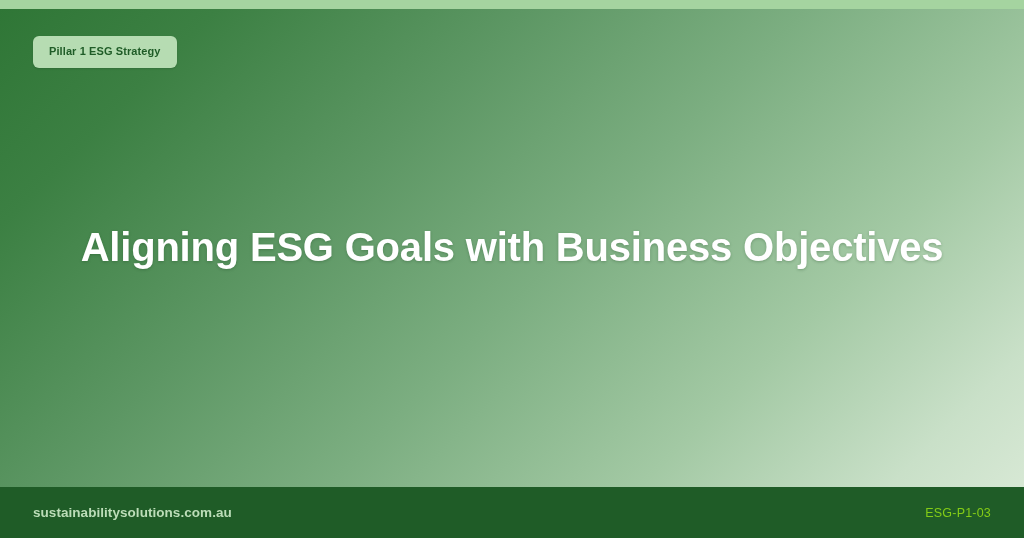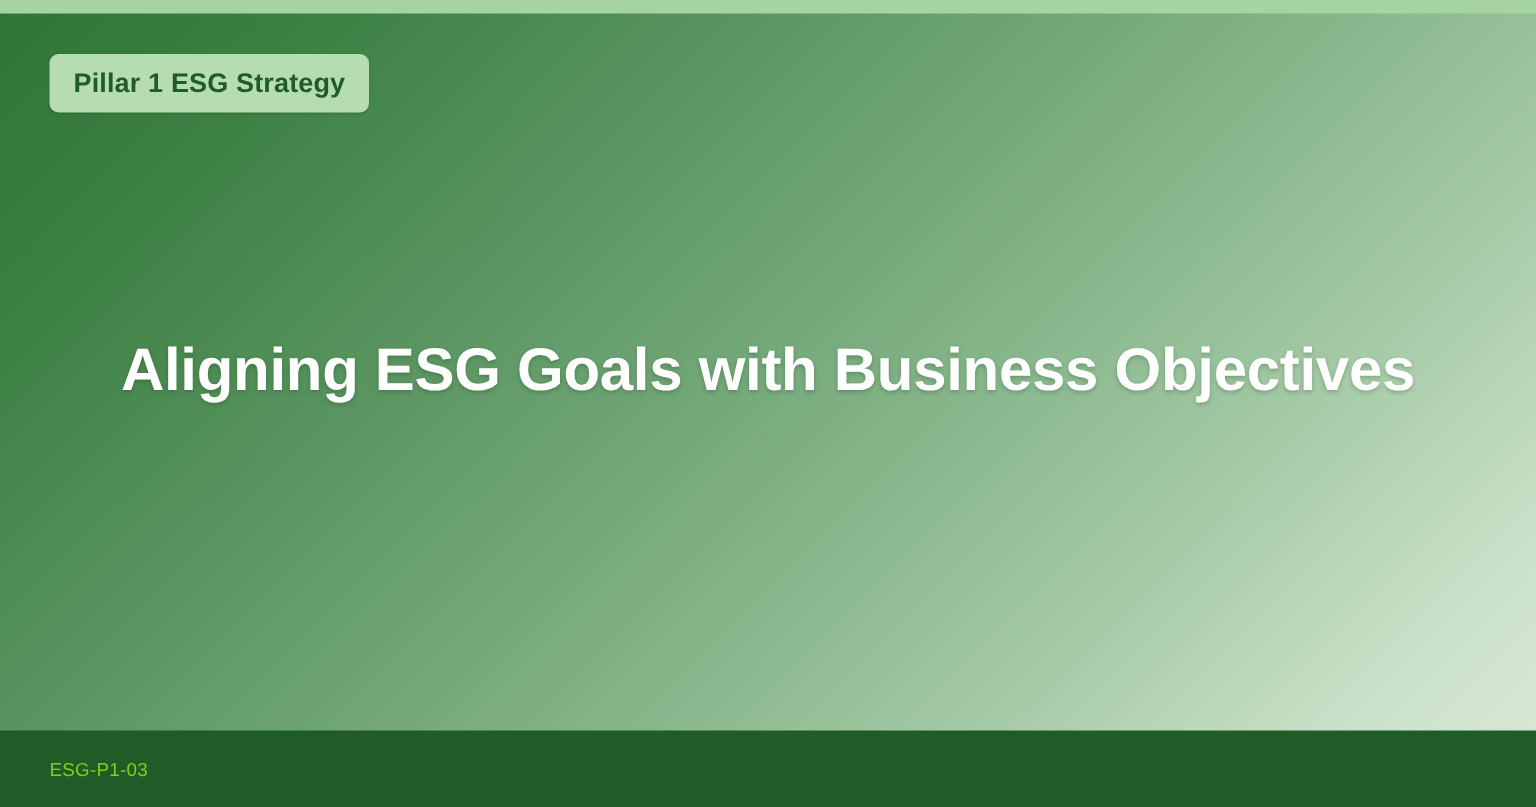--- a/index.html
+++ b/index.html
@@ -49,21 +49,21 @@
     top: 27px;
     padding: 10px 16px 11px 16px;
     background: #b6dcb2;
     border-radius: 6px;
     box-shadow: 0 1px 2px rgba(0,0,0,0.12);
     line-height: 1;
     white-space: nowrap;
   }
   #pillar-badge .badge-text {
     display: block;
-    font-size: 18px;
+    font-size: 11px;
     font-weight: bold;
     color: #1f5c27;
     letter-spacing: 0.1px;
   }
 
   
   #title-block {
     position: absolute;
     left: 0;
     top: 0;
@@ -124,17 +124,18 @@
 
     <div id="pillar-badge">
       <span class="badge-text">Pillar 1 ESG Strategy</span>
     </div>
 
     <div id="title-block">
       <h1 id="slide-title">Aligning ESG Goals with Business Objectives</h1>
     </div>
 
     <div id="footer-bar">
+      <span id="footer-site">sustainabilitysolutions.com.au</span>
       <span id="footer-code">ESG-P1-03</span>
     </div>
 
   </div>
 </div>
 
 </body></html>

